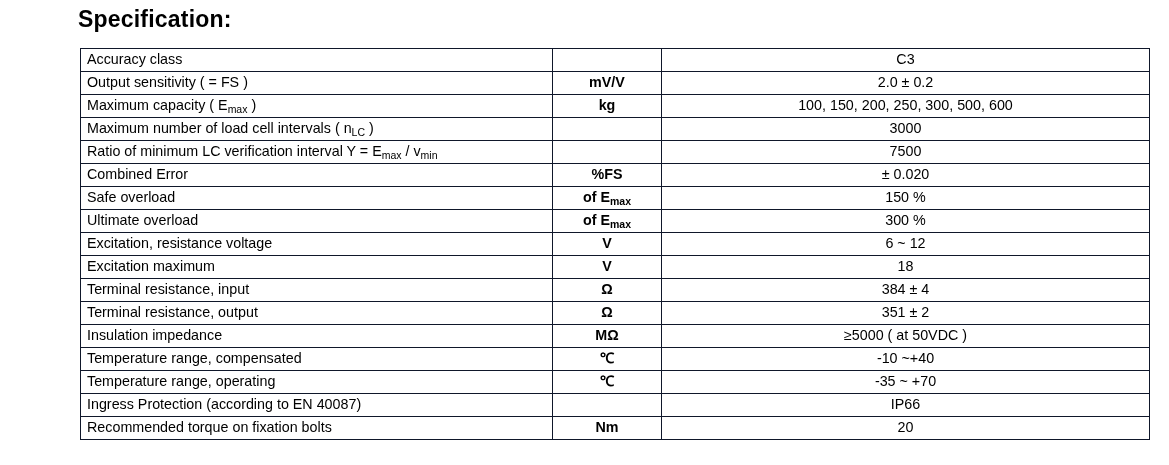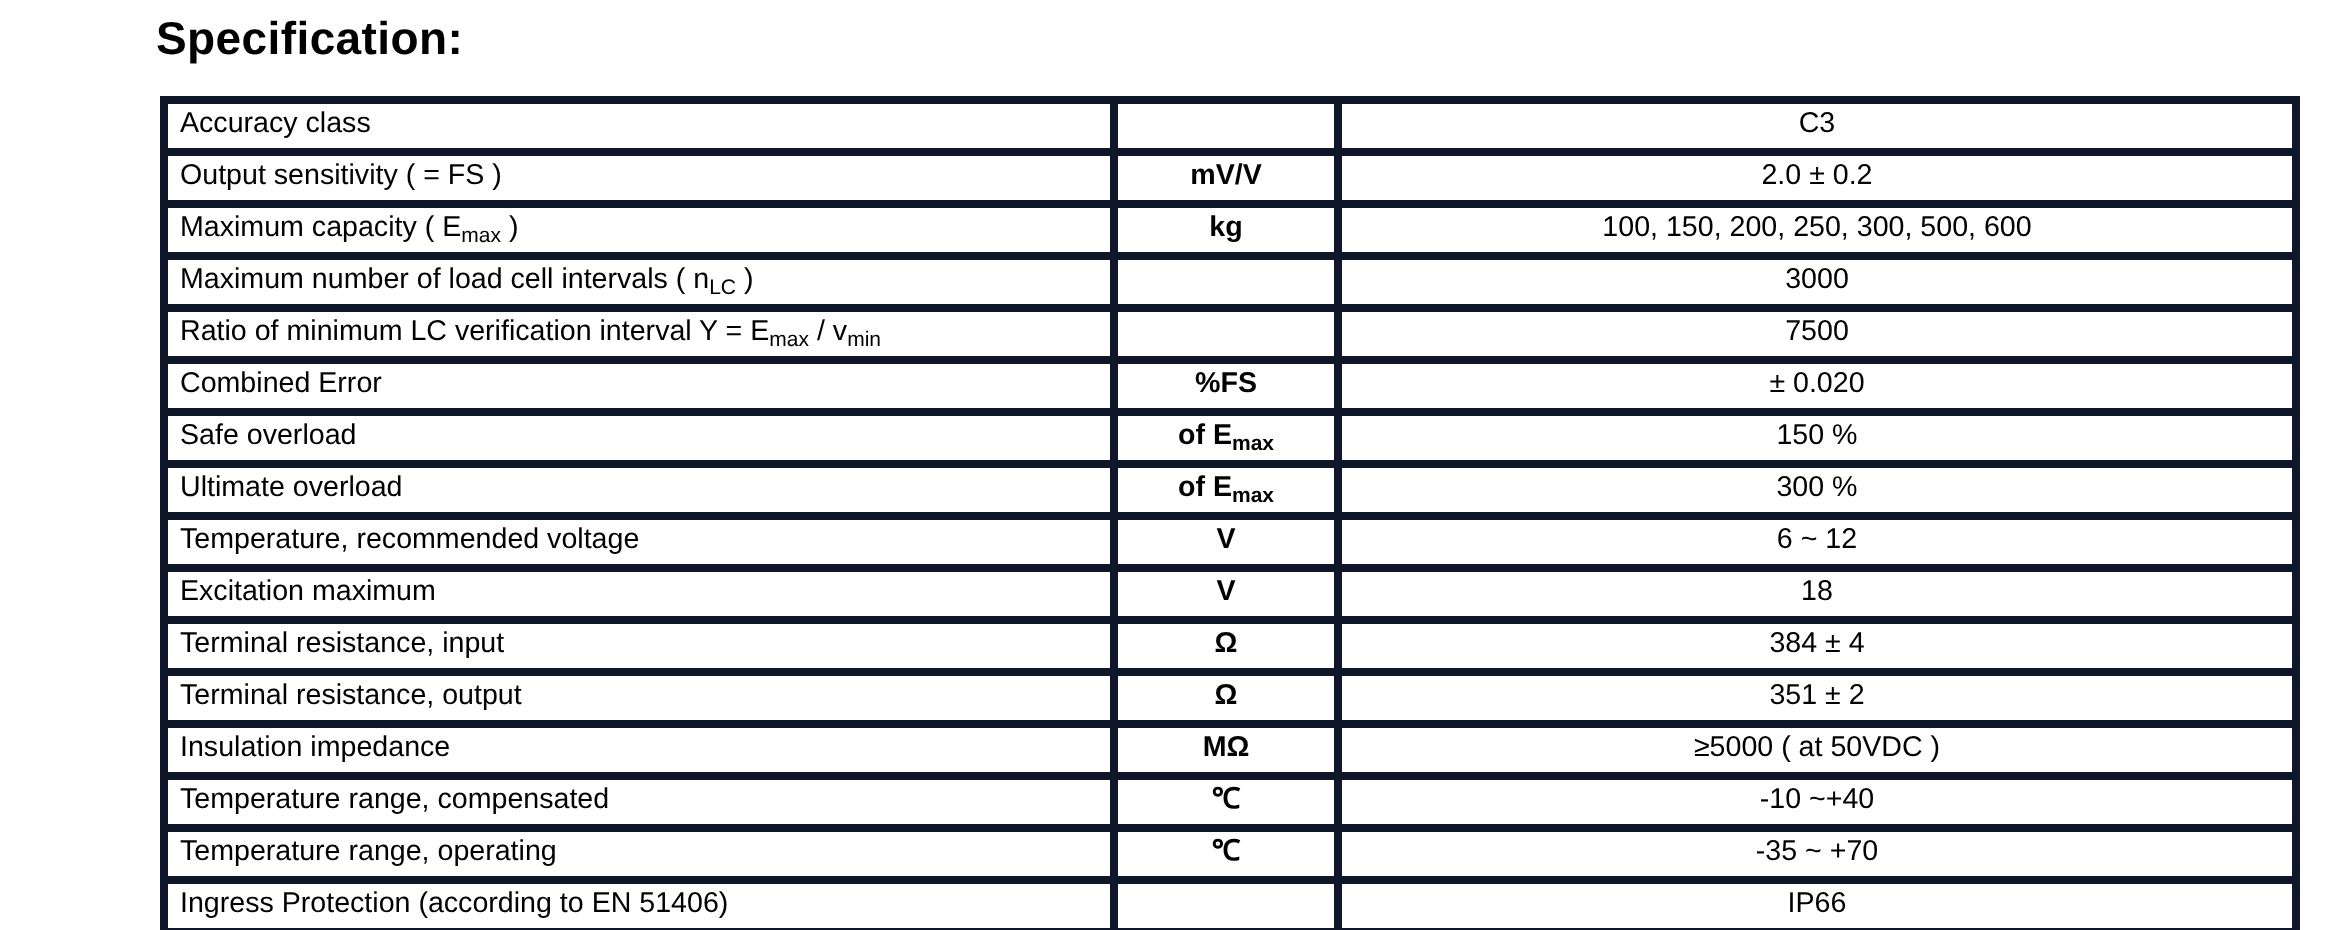--- a/index.html
+++ b/index.html
@@ -31,21 +31,21 @@
   .spec-table {
     position: absolute;
     left: 80px;
     top: 48px;
     width: 1070px;
     border-collapse: collapse;
     table-layout: fixed;
     font-size: 14.3px;
   }
   .spec-table td {
-    border: 4px solid #0f172a;
+    border: 1px solid #0f172a;
     padding: 1px 0 2px 0;
     height: 19px;
     line-height: 17px;
     vertical-align: middle;
   }
   td.c-param {
     width: 465px;
     padding-left: 6px;
     text-align: left;
   }
@@ -117,21 +117,21 @@
       </tr>
 
       <tr>
         <td class="c-param">Ultimate overload</td>
         <td class="c-unit"><span>of E</span><span class="sub">max</span></td>
         <td class="c-value" colspan="3">300 %</td>
       </tr>
 
 
       <tr>
-        <td class="c-param">Temperature, recommended voltage</td>
+        <td class="c-param">Excitation, resistance voltage</td>
         <td class="c-unit">V</td>
         <td class="c-value" colspan="3">6 ~ 12</td>
       </tr>
 
       <tr>
         <td class="c-param">Excitation maximum</td>
         <td class="c-unit">V</td>
         <td class="c-value" colspan="3">18</td>
       </tr>
 
@@ -160,21 +160,21 @@
       </tr>
 
       <tr>
         <td class="c-param">Temperature range, operating</td>
         <td class="c-unit">℃</td>
         <td class="c-value" colspan="3">-35 ~ +70</td>
       </tr>
 
 
       <tr>
-        <td class="c-param">Ingress Protection (according to EN 51406)</td>
+        <td class="c-param">Ingress Protection (according to EN 40087)</td>
         <td class="c-unit"></td>
         <td class="c-value" colspan="3">IP66</td>
       </tr>
 
       <tr>
         <td class="c-param">Recommended torque on fixation bolts</td>
         <td class="c-unit">Nm</td>
         <td class="c-value" colspan="3">20</td>
       </tr>
 

